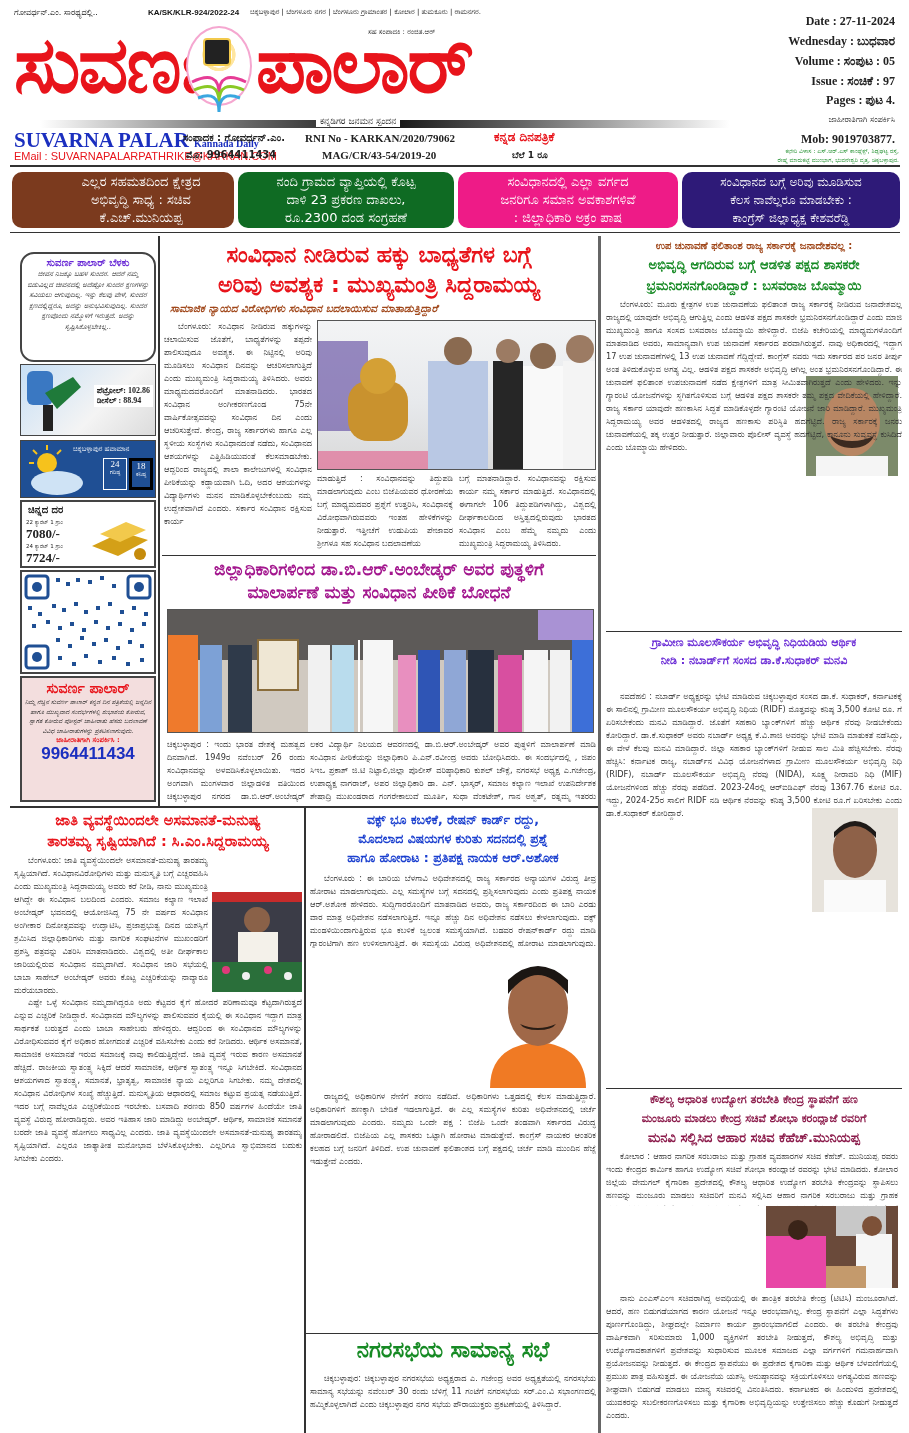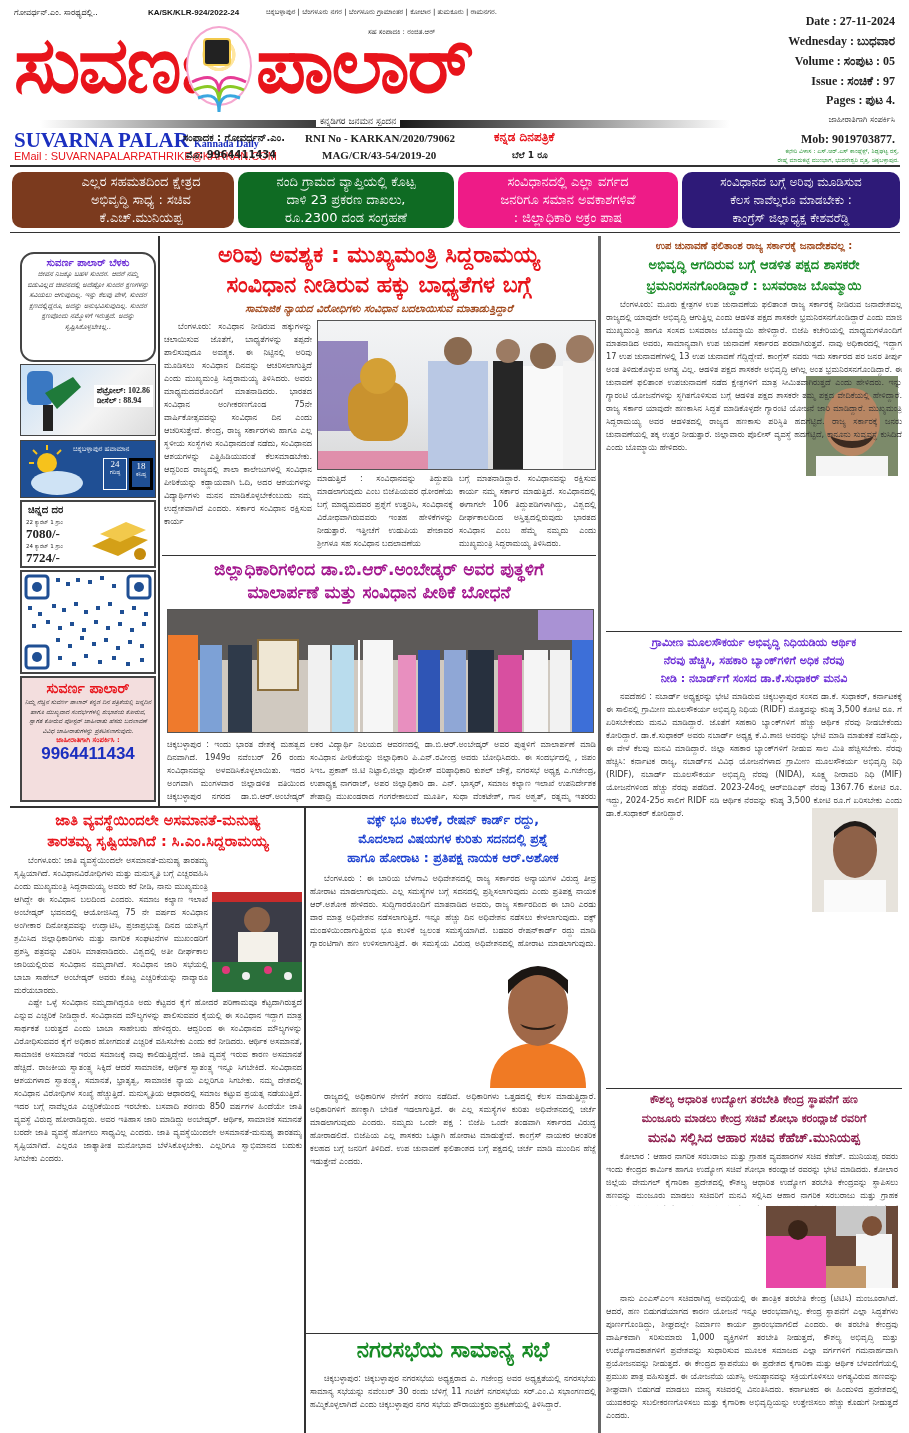--- a/index.html
+++ b/index.html
@@ -24,21 +24,21 @@
   .body-text { font-size: 8.2px; line-height: 13px; color: #333; text-align: justify; overflow: hidden; }
   .hl-red { color: #e8141b; font-weight: bold; text-align: center; }
   .photo { position: absolute; overflow: hidden; border: 1px solid #555; }
   .sidebox { position: absolute; border: 2px solid #444; }
 </style>
 </head>
 <body>
 
 <div class="abs tiny" style="left:14px;top:8px;">ಗೋವರ್ಧನ್.ಎಂ. ಸಾರಥ್ಯದಲ್ಲಿ..</div>
 <div class="abs tiny" style="left:148px;top:8px;font-weight:bold;font-family:'Liberation Sans',sans-serif;">KA/SK/KLR-924/2022-24</div>
-<div class="abs tiny" style="left:266px;top:8px;font-size:7px;">ಚಿಕ್ಕಬಳ್ಳಾಪುರ | ಬೆಂಗಳೂರು ನಗರ | ಬೆಂಗಳೂರು ಗ್ರಾಮಾಂತರ | ಕೋಲಾರ | ತುಮಕೂರು | ರಾಮನಗರ.</div>
+<div class="abs tiny" style="left:250px;top:8px;font-size:7px;">ಚಿಕ್ಕಬಳ್ಳಾಪುರ | ಬೆಂಗಳೂರು ನಗರ | ಬೆಂಗಳೂರು ಗ್ರಾಮಾಂತರ | ಕೋಲಾರ | ತುಮಕೂರು | ರಾಮನಗರ.</div>
 <div class="abs tiny" style="left:368px;top:28px;font-size:7px;">ಸಹ ಸಂಪಾದಕಿ : ರಂಜಿತ.ಆರ್</div>
 
 <div class="abs masthead-title" style="left:14px;top:26px;">ಸುವರ್ಣ</div>
 <div class="abs" style="left:184px;top:24px;width:70px;height:98px;">
   <div class="logo-circle" style="position:absolute;left:2px;top:2px;"></div>
   <div class="logo-emblem"></div>
   <svg width="70" height="98" style="position:absolute;left:0;top:0;">
     <path d="M8 58 Q35 45 35 70 Q35 45 62 58" fill="none" stroke="#e63c96" stroke-width="3"></path>
     <path d="M10 66 Q35 55 35 78 Q35 55 60 66" fill="none" stroke="#8ac926" stroke-width="3"></path>
     <path d="M14 74 Q35 66 35 88 Q35 66 56 74" fill="none" stroke="#3aa7e0" stroke-width="3"></path>
@@ -211,24 +211,24 @@
 </div>
 
 <div class="sidebox" style="left:20px;top:676px;width:136px;height:126px;background:#f3dede;text-align:center;padding:2px;">
   <div style="color:#e8141b;font-weight:bold;font-size:14px;">ಸುವರ್ಣ ಪಾಲಾರ್</div>
   <div style="font-size:6.2px;line-height:9.5px;font-style:italic;">ನಿಮ್ಮ ನೆಚ್ಚಿನ ಸುವರ್ಣ ಪಾಲಾರ್ ಕನ್ನಡ ದಿನ ಪತ್ರಿಕೆಯಲ್ಲಿ ಜನ್ಮದಿನ ಹಾಗೂ ಮುಖ್ಯವಾದ ಸಂದರ್ಭಗಳಲ್ಲಿ ಶುಭಾಶಯ ಕೋರುವ, ಸ್ವಾಗತ ಕೋರುವ ಪೋಸ್ಟರ್ ಜಾಹೀರಾತು ಹೆಸರು ಬದಲಾವಣೆ ವಿವಿಧ ಜಾಹೀರಾತುಗಳನ್ನು ಪ್ರಕಟಿಸಲಾಗುವುದು.</div>
   <div style="color:#e8141b;font-size:7px;font-weight:bold;margin-top:1px;">ಜಾಹೀರಾತಿಗಾಗಿ ಸಂಪರ್ಕಿಸಿ :</div>
   <div style="color:#1b2fbf;font-size:17px;font-weight:bold;font-family:'Liberation Sans',sans-serif;">9964411434</div>
 </div>
 
 <div class="abs hl-red" style="left:162px;top:240px;width:434px;font-size:22px;line-height:30px;">
+  <div>ಸಂವಿಧಾನ ನೀಡಿರುವ ಹಕ್ಕು ಬಾಧ್ಯತೆಗಳ ಬಗ್ಗೆ</div>
   <div>ಅರಿವು ಅವಶ್ಯಕ : ಮುಖ್ಯಮಂತ್ರಿ ಸಿದ್ದರಾಮಯ್ಯ</div>
-  <div>ಸಂವಿಧಾನ ನೀಡಿರುವ ಹಕ್ಕು ಬಾಧ್ಯತೆಗಳ ಬಗ್ಗೆ</div>
-</div>
-<div class="abs" style="left:162px;top:302px;width:434px;text-align:center;color:#a0471a;font-size:10.5px;font-weight:bold;font-style:italic;">ಸಾಮಾಜಿಕ ನ್ಯಾಯದ ವಿರೋಧಿಗಳು ಸಂವಿಧಾನ ಬದಲಾಯಿಸುವ ಮಾತಾಡುತ್ತಿದ್ದಾರೆ</div>
+</div>
+<div class="abs" style="left:170px;top:302px;width:434px;text-align:left;color:#a0471a;font-size:10.5px;font-weight:bold;font-style:italic;">ಸಾಮಾಜಿಕ ನ್ಯಾಯದ ವಿರೋಧಿಗಳು ಸಂವಿಧಾನ ಬದಲಾಯಿಸುವ ಮಾತಾಡುತ್ತಿದ್ದಾರೆ</div>
 
 <div class="abs body-text" style="left:164px;top:320px;width:148px;height:232px;text-indent:14px;">ಬೆಂಗಳೂರು: ಸಂವಿಧಾನ ನೀಡಿರುವ ಹಕ್ಕುಗಳನ್ನು ಚಲಾಯಿಸುವ ಜೊತೆಗೆ, ಬಾಧ್ಯತೆಗಳನ್ನು ತಪ್ಪದೇ ಪಾಲಿಸುವುದೂ ಅವಶ್ಯಕ. ಈ ನಿಟ್ಟಿನಲ್ಲಿ ಅರಿವು ಮೂಡಿಸಲು ಸಂವಿಧಾನ ದಿನವನ್ನು ಆಚರಿಸಲಾಗುತ್ತಿದೆ ಎಂದು ಮುಖ್ಯಮಂತ್ರಿ ಸಿದ್ದರಾಮಯ್ಯ ತಿಳಿಸಿದರು. ಅವರು ಮಾಧ್ಯಮದವರೊಂದಿಗೆ ಮಾತನಾಡಿದರು. ಭಾರತದ ಸಂವಿಧಾನ ಅಂಗೀಕರಣಗೊಂಡ 75ನೇ ವಾರ್ಷಿಕೋತ್ಸವವನ್ನು ಸಂವಿಧಾನ ದಿನ ಎಂದು ಆಚರಿಸುತ್ತೇವೆ. ಕೇಂದ್ರ, ರಾಜ್ಯ ಸರ್ಕಾರಗಳು ಹಾಗೂ ಎಲ್ಲ ಸ್ಥಳೀಯ ಸಂಸ್ಥೆಗಳು ಸಂವಿಧಾನದಂತೆ ನಡೆದು, ಸಂವಿಧಾನದ ಆಶಯಗಳನ್ನು ಎತ್ತಿಹಿಡಿಯುವಂತೆ ಕೆಲಸಮಾಡಬೇಕು. ಆದ್ದರಿಂದ ರಾಜ್ಯದಲ್ಲಿ ಶಾಲಾ ಕಾಲೇಜುಗಳಲ್ಲಿ ಸಂವಿಧಾನ ಪೀಠಿಕೆಯನ್ನು ಕಡ್ಡಾಯವಾಗಿ ಓದಿ, ಅದರ ಆಶಯಗಳನ್ನು ವಿದ್ಯಾರ್ಥಿಗಳು ಮನನ ಮಾಡಿಕೊಳ್ಳಬೇಕೆಂಬುದು ನಮ್ಮ ಉದ್ದೇಶವಾಗಿದೆ ಎಂದರು. ಸರ್ಕಾರ ಸಂವಿಧಾನ ರಕ್ಷಿಸುವ ಕಾರ್ಯ</div>
 <div class="photo" style="left:317px;top:320px;width:279px;height:150px;background:linear-gradient(180deg,#f3f4f5 0%,#e7e9ec 55%,#d9d9d9 100%);">
   <svg width="279" height="150">
     <rect x="0" y="20" width="50" height="90" fill="#6d5aa8" opacity="0.7"></rect>
     <rect x="30" y="60" width="60" height="60" rx="20" fill="#c9922e"></rect>
     <circle cx="60" cy="55" r="18" fill="#d4a035"></circle>
     <rect x="110" y="40" width="60" height="110" fill="#b9c8e4"></rect>
     <circle cx="140" cy="30" r="14" fill="#8a6a50"></circle>
     <rect x="175" y="40" width="30" height="110" fill="#262626"></rect>
@@ -284,21 +284,20 @@
     <ellipse cx="46" cy="46" rx="28" ry="34" fill="#b88663"></ellipse>
     <path d="M24 60 Q46 70 68 60 Q62 72 46 72 Q30 72 24 60Z" fill="#3b2a20"></path>
     <rect x="10" y="80" width="72" height="20" fill="#f5f5f5"></rect>
   </svg>
 </div>
 <div class="abs body-text" style="left:606px;top:298px;width:296px;height:330px;text-indent:14px;">ಬೆಂಗಳೂರು: ಮೂರು ಕ್ಷೇತ್ರಗಳ ಉಪ ಚುನಾವಣೆಯ ಫಲಿತಾಂಶ ರಾಜ್ಯ ಸರ್ಕಾರಕ್ಕೆ ನೀಡಿರುವ ಜನಾದೇಶವಲ್ಲ ರಾಜ್ಯದಲ್ಲಿ ಯಾವುದೇ ಅಭಿವೃದ್ಧಿ ಆಗುತ್ತಿಲ್ಲ ಎಂದು ಆಡಳಿತ ಪಕ್ಷದ ಶಾಸಕರೇ ಭ್ರಮನಿರಸನಗೊಂಡಿದ್ದಾರೆ ಎಂದು ಮಾಜಿ ಮುಖ್ಯಮಂತ್ರಿ ಹಾಗೂ ಸಂಸದ ಬಸವರಾಜ ಬೊಮ್ಮಾಯಿ ಹೇಳಿದ್ದಾರೆ. ಬಿಜೆಪಿ ಕಚೇರಿಯಲ್ಲಿ ಮಾಧ್ಯಮಗಳೊಂದಿಗೆ ಮಾತನಾಡಿದ ಅವರು, ಸಾಮಾನ್ಯವಾಗಿ ಉಪ ಚುನಾವಣೆ ಸರ್ಕಾರದ ಪರವಾಗಿರುತ್ತವೆ. ನಾವು ಅಧಿಕಾರದಲ್ಲಿ ಇದ್ದಾಗ 17 ಉಪ ಚುನಾವಣೆಗಳಲ್ಲಿ 13 ಉಪ ಚುನಾವಣೆ ಗೆದ್ದಿದ್ದೇವೆ. ಕಾಂಗ್ರೆಸ್ ನವರು ಇದು ಸರ್ಕಾರದ ಪರ ಜನರ ತೀರ್ಪು ಅಂತ ತಿಳಿದುಕೊಳ್ಳುವ ಅಗತ್ಯ ವಿಲ್ಲ. ಆಡಳಿತ ಪಕ್ಷದ ಶಾಸಕರೇ ಅಭಿವೃದ್ಧಿ ಆಗಿಲ್ಲ ಅಂತ ಭ್ರಮನಿರಸನಗೊಂಡಿದ್ದಾರೆ. ಈ ಚುನಾವಣೆ ಫಲಿತಾಂಶ ಉಪಚುನಾವಣೆ ನಡೆದ ಕ್ಷೇತ್ರಗಳಿಗೆ ಮಾತ್ರ ಸೀಮಿತವಾಗಿರುತ್ತದೆ ಎಂದು ಹೇಳಿದರು. ಇನ್ನು ಗ್ಯಾರಂಟಿ ಯೋಜನೆಗಳನ್ನು ಸ್ಥಗಿತಗೊಳಿಸುವ ಬಗ್ಗೆ ಆಡಳಿತ ಪಕ್ಷದ ಶಾಸಕರೇ ತಮ್ಮ ಪಕ್ಷದ ವೇದಿಕೆಯಲ್ಲಿ ಹೇಳಿದ್ದಾರೆ. ರಾಜ್ಯ ಸರ್ಕಾರ ಯಾವುದೇ ಹಣಕಾಸಿನ ಸಿದ್ಧತೆ ಮಾಡಿಕೊಳ್ಳದೇ ಗ್ಯಾರಂಟಿ ಯೋಜನೆ ಜಾರಿ ಮಾಡಿದ್ದಾರೆ. ಮುಖ್ಯಮಂತ್ರಿ ಸಿದ್ದರಾಮಯ್ಯ ಅವರ ಆಡಳಿತದಲ್ಲಿ ರಾಜ್ಯದ ಹಣಕಾಸು ಪರಿಸ್ಥಿತಿ ಹದಗೆಟ್ಟಿದೆ. ರಾಜ್ಯ ಸರ್ಕಾರಕ್ಕೆ ಜನರು ಚುನಾವಣೆಯಲ್ಲಿ ತಕ್ಕ ಉತ್ತರ ನೀಡುತ್ತಾರೆ. ಜಿಲ್ಲಾವಾರು ಪೊಲೀಸ್ ವ್ಯವಸ್ಥೆ ಹದಗೆಟ್ಟಿದೆ, ಕಾನೂನು ಸುವ್ಯವಸ್ಥೆ ಕುಸಿದಿದೆ ಎಂದು ಬೊಮ್ಮಾಯಿ ಹೇಳಿದರು.</div>
 <div class="rule-h" style="left:606px;top:631px;width:296px;height:1px;"></div>
 
 <div class="abs" style="left:606px;top:634px;width:296px;text-align:center;color:#6a2bd6;font-weight:bold;font-size:11px;line-height:18px;">
   <div>ಗ್ರಾಮೀಣ ಮೂಲಸೌಕರ್ಯ ಅಭಿವೃದ್ಧಿ ನಿಧಿಯಡಿಯ ಆರ್ಥಿಕ</div>
-  <div>ನೆರವು ಹೆಚ್ಚಿಸಿ, ಸಹಕಾರಿ ಬ್ಯಾಂಕ್‌ಗಳಿಗೆ ಅಧಿಕ ನೆರವು</div>
   <div>ನೀಡಿ : ನಬಾರ್ಡ್‌ಗೆ ಸಂಸದ ಡಾ.ಕೆ.ಸುಧಾಕರ್ ಮನವಿ</div>
 </div>
 <div class="photo" style="left:812px;top:808px;width:86px;height:104px;border:none;">
   <svg width="86" height="104">
     <rect width="86" height="104" fill="#e7e3dc"></rect>
     <ellipse cx="43" cy="42" rx="22" ry="28" fill="#8e6148"></ellipse>
     <path d="M22 30 Q43 6 64 30 L64 24 Q43 2 22 24Z" fill="#1e1a18"></path>
     <rect x="12" y="72" width="62" height="32" fill="#fafafa"></rect>
   </svg>
 </div>

